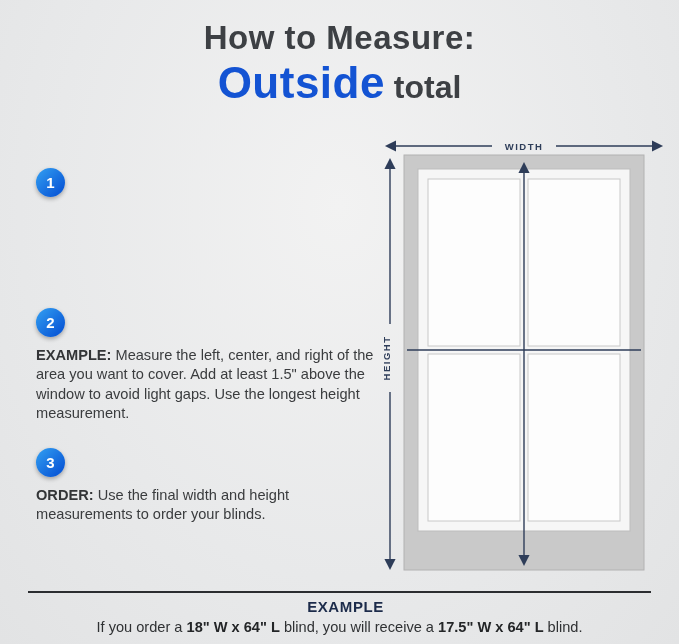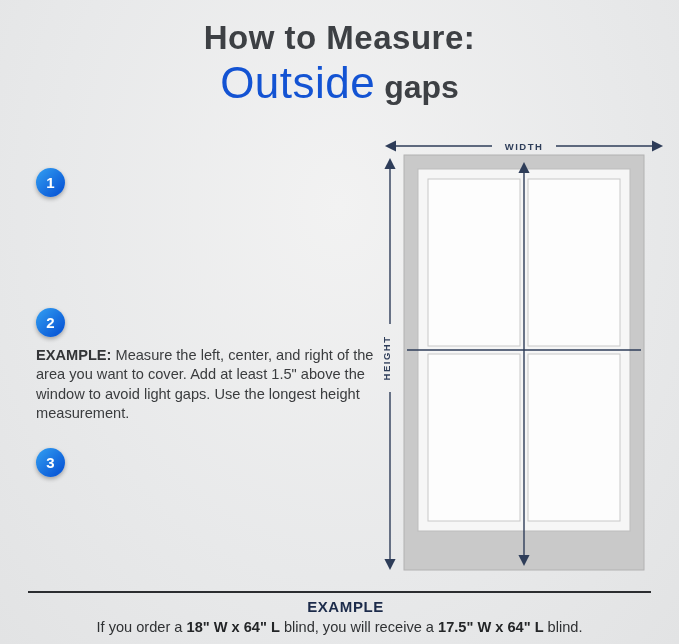--- a/index.html
+++ b/index.html
@@ -7,21 +7,21 @@
     position:relative;
     width:679px;height:644px;
     background:radial-gradient(ellipse at 50% 32%, #f2f2f2 0%, #e8e9ea 60%, #e2e3e4 100%);
     font-family:"Liberation Sans", sans-serif;
     overflow:hidden;
   }
   
   .title-block{position:absolute;top:20px;left:0;right:0;text-align:center;line-height:1.1;}
   .title-line1{font-size:33px;font-weight:700;color:#3d4044;letter-spacing:.5px;}
   .title-line2{margin-top:3px;font-size:32px;font-weight:700;color:#3d4044;}
-  .title-accent{font-size:44px;font-weight:400;color:#1353d3;letter-spacing:.5px;}
+  .title-accent{font-size:44px;font-weight:700;color:#1353d3;letter-spacing:.5px;}
   
   .step{position:absolute;left:36px;width:352px;}
   #step1{top:168px;}
   #step2{top:308px;}
   #step3{top:448px;}
   .step-badge{
     width:29px;height:29px;border-radius:50%;
     background:linear-gradient(135deg,#33a0f2 0%,#0c5cd8 80%);
     box-shadow:0 2px 4px rgba(0,0,0,.3);
     color:#fff;font-weight:700;font-size:15px;
@@ -44,34 +44,35 @@
   }
   .example-text b{color:#232527;}
 </style>
 </head>
 <body>
 
 <div class="canvas">
 
   <div class="title-block">
     <div class="title-line1">How to Measure:</div>
-    <div class="title-line2"><span class="title-accent">Outside</span><span> gaps</span></div>
+    <div class="title-line2"><span class="title-accent">Outside</span><span> total</span></div>
   </div>
 
   <div class="step" id="step1">
     <div class="step-badge">1</div>
   </div>
 
   <div class="step" id="step2">
     <div class="step-badge">2</div>
     <p class="step-text"><span class="step-label">EXAMPLE:</span> <span>Measure the left, center, and right of the area you want to cover. Add at least 1.5" above the window to avoid light gaps. Use the longest height measurement.</span></p>
   </div>
 
   <div class="step" id="step3">
     <div class="step-badge">3</div>
+    <p class="step-text"><span class="step-label">ORDER:</span> <span>Use the final width and height measurements to order your blinds.</span></p>
   </div>
 
   <svg class="diagram" viewBox="0 0 285 446" width="285" height="446">
     <defs>
       <marker id="arrowNavy" markerWidth="9" markerHeight="9" refX="6.5" refY="4" orient="auto-start-reverse">
         <path d="M0,0 L8,4 L0,8 z" fill="#2e3d59"></path>
       </marker>
     </defs>
 
     <rect x="24" y="21" width="240" height="415" fill="#c9c9c9" stroke="#b2b2b2" stroke-width="1"></rect>

